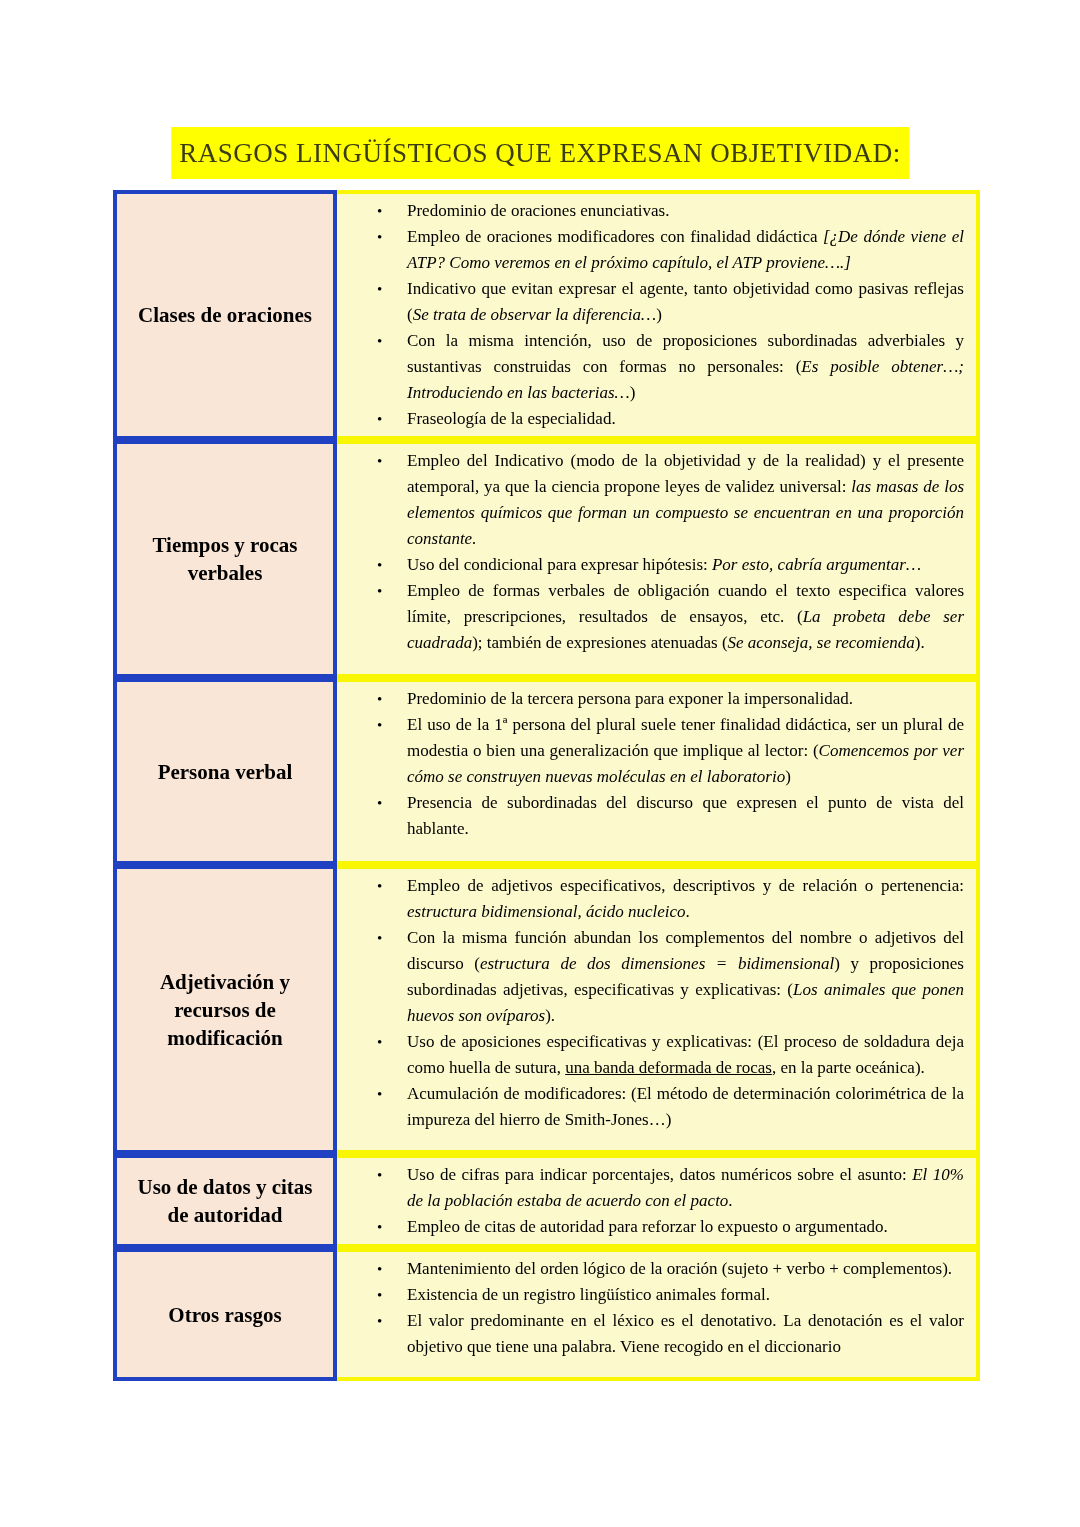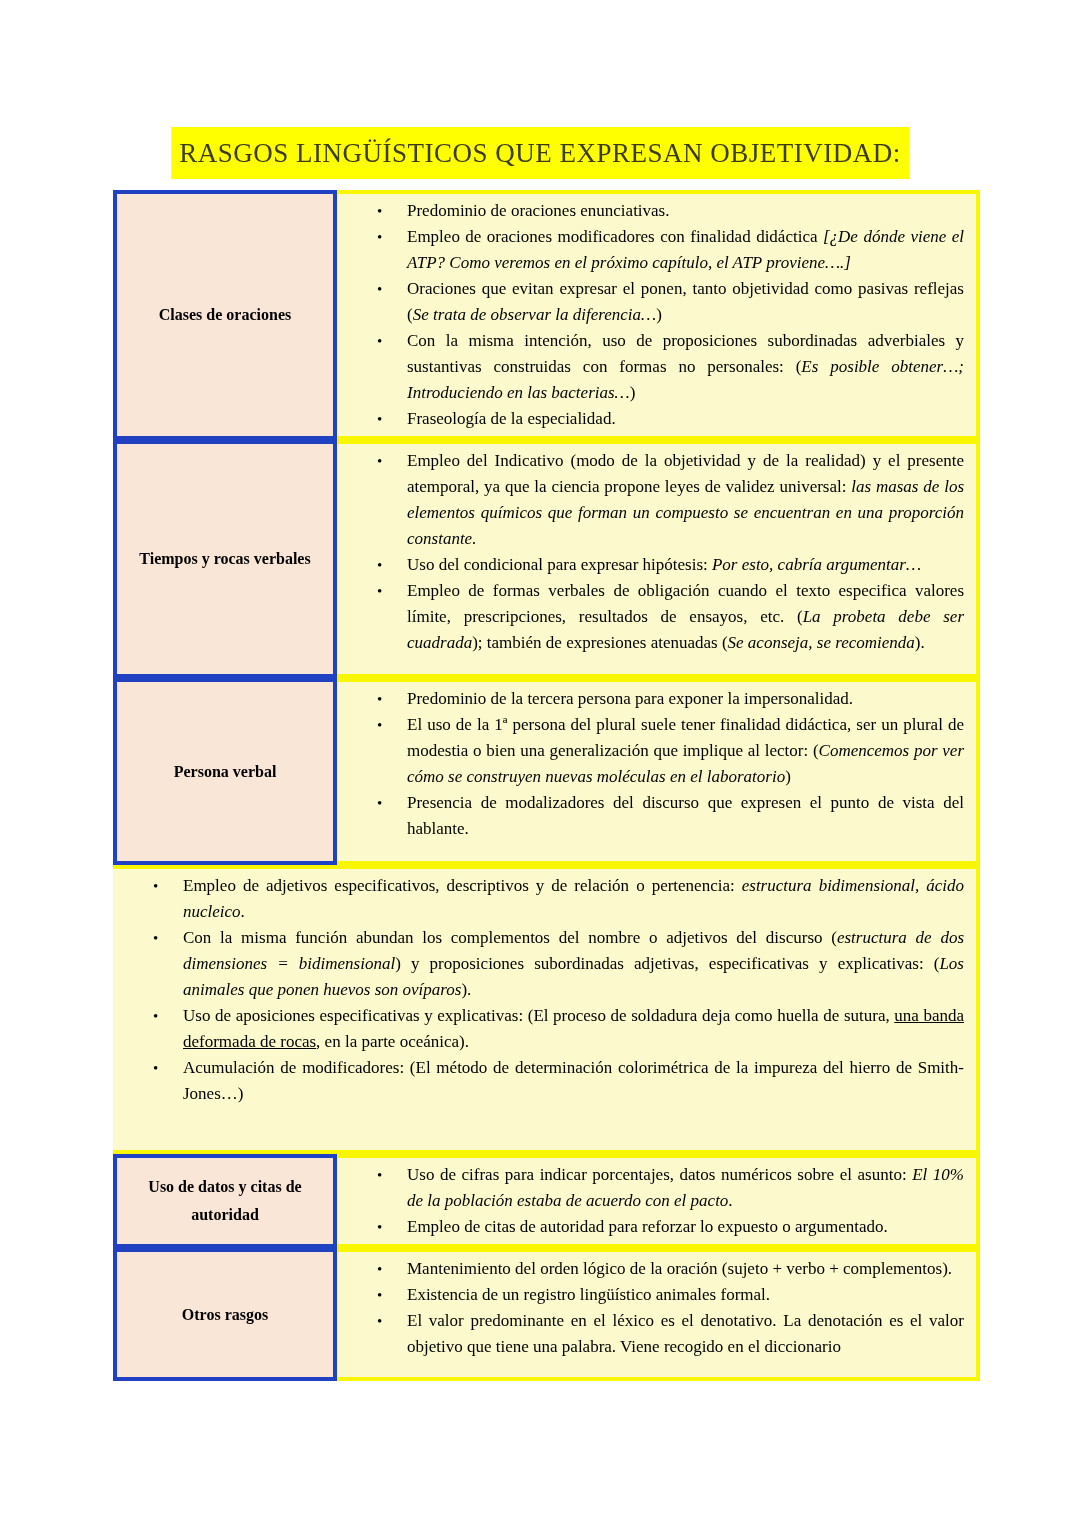--- a/index.html
+++ b/index.html
@@ -40,21 +40,21 @@
     box-sizing:border-box;
     width:224px;
     flex:0 0 224px;
     background:#fae6d7;
     border:4px solid #2141c3;
     display:flex;
     align-items:center;
     justify-content:center;
     text-align:center;
     font-weight:bold;
-    font-size:16px;
+    font-size:21px;
     line-height:28px;
     padding:4px 10px;
   }
   .content-cell{
     box-sizing:border-box;
     flex:1 1 auto;
     background:#fcfacd;
     border:4px solid #f8f600;
     border-left:0;
     padding:4px 12px 4px 0;
@@ -89,21 +89,21 @@
 
   <div class="features-table">
   <div class="t-row" style="min-height: 242px;">
     <div class="hdr-cell">
       <span class="hdr">Clases de oraciones</span>
     </div>
     <div class="content-cell">
       <ul class="bullet-list">
             <li><span class="marker">•</span><span>Predominio de oraciones </span><span class="bold">enunciativas</span><span>.</span></li>
             <li><span class="marker">•</span><span>Empleo de oraciones </span><span class="bold">modificadores</span><span> con finalidad </span><span class="bold">didáctica</span><span> </span><span class="italic">[¿De dónde viene el ATP? Como veremos en el próximo capítulo, el ATP proviene….]</span></li>
-            <li><span class="marker">•</span><span>Oraciones que evitan expresar el ponen, tanto </span><span class="bold">objetividad</span><span> como </span><span class="bold">pasivas reflejas</span><span> (</span><span class="italic">Se trata de observar la diferencia…</span><span>)</span></li>
+            <li><span class="marker">•</span><span>Indicativo que evitan expresar el agente, tanto </span><span class="bold">objetividad</span><span> como </span><span class="bold">pasivas reflejas</span><span> (</span><span class="italic">Se trata de observar la diferencia…</span><span>)</span></li>
             <li><span class="marker">•</span><span>Con la misma intención, uso de proposiciones subordinadas adverbiales y sustantivas construidas con </span><span class="bold">formas no personales</span><span>: (</span><span class="italic">Es posible obtener…; Introduciendo en las bacterias…</span><span>)</span></li>
             <li><span class="marker">•</span><span>Fraseología de la especialidad.</span></li>
           </ul>
     </div>
   </div>
 
   <div class="t-row" style="min-height: 238px;">
     <div class="hdr-cell">
       <span class="hdr">Tiempos y rocas verbales</span>
     </div>
@@ -117,26 +117,29 @@
   </div>
 
   <div class="t-row" style="min-height: 187px;">
     <div class="hdr-cell">
       <span class="hdr">Persona verbal</span>
     </div>
     <div class="content-cell">
       <ul class="bullet-list">
             <li><span class="marker">•</span><span>Predominio de la tercera persona para exponer la </span><span class="bold">impersonalidad</span><span>.</span></li>
             <li><span class="marker">•</span><span>El uso de la </span><span class="bold">1ª persona del plural</span><span> suele tener finalidad didáctica, ser un plural de modestia o bien una generalización que implique al lector: (</span><span class="italic">Comencemos por ver cómo se construyen nuevas moléculas en el laboratorio</span><span>)</span></li>
-            <li><span class="marker">•</span><span>Presencia de </span><span class="bold">modalizadores del discurso</span><span> que expresen el punto de vista del hablante.</span></li>
+            <li><span class="marker">•</span><span>Presencia de </span><span class="bold">subordinadas del discurso</span><span> que expresen el punto de vista del hablante.</span></li>
           </ul>
     </div>
   </div>
 
   <div class="t-row" style="min-height: 289px;">
+    <div class="hdr-cell">
+      <span class="hdr">Adjetivación y recursos de modificación</span>
+    </div>
     <div class="content-cell">
       <ul class="bullet-list">
             <li><span class="marker">•</span><span>Empleo de </span><span class="bold">adjetivos especificativos, descriptivos y de relación o pertenencia</span><span>: </span><span class="italic">estructura bidimensional, ácido nucleico</span><span>.</span></li>
             <li><span class="marker">•</span><span>Con la misma función abundan los </span><span class="bold">complementos del nombre o adjetivos del discurso</span><span> (</span><span class="italic">estructura de dos dimensiones = bidimensional</span><span>) y </span><span class="bold">proposiciones subordinadas adjetivas, especificativas y explicativas</span><span>: (</span><span class="italic">Los animales que ponen huevos son ovíparos</span><span>).</span></li>
             <li><span class="marker">•</span><span>Uso de </span><span class="bold">aposiciones especificativas y explicativas</span><span>: (El proceso de soldadura deja como huella de sutura, </span><span class="underline">una banda deformada de rocas</span><span>, en la parte oceánica).</span></li>
             <li><span class="marker">•</span><span>Acumulación de </span><span class="bold">modificadores</span><span>: (El método de determinación colorimétrica de la impureza del hierro de Smith-Jones…)</span></li>
           </ul>
     </div>
   </div>
 

